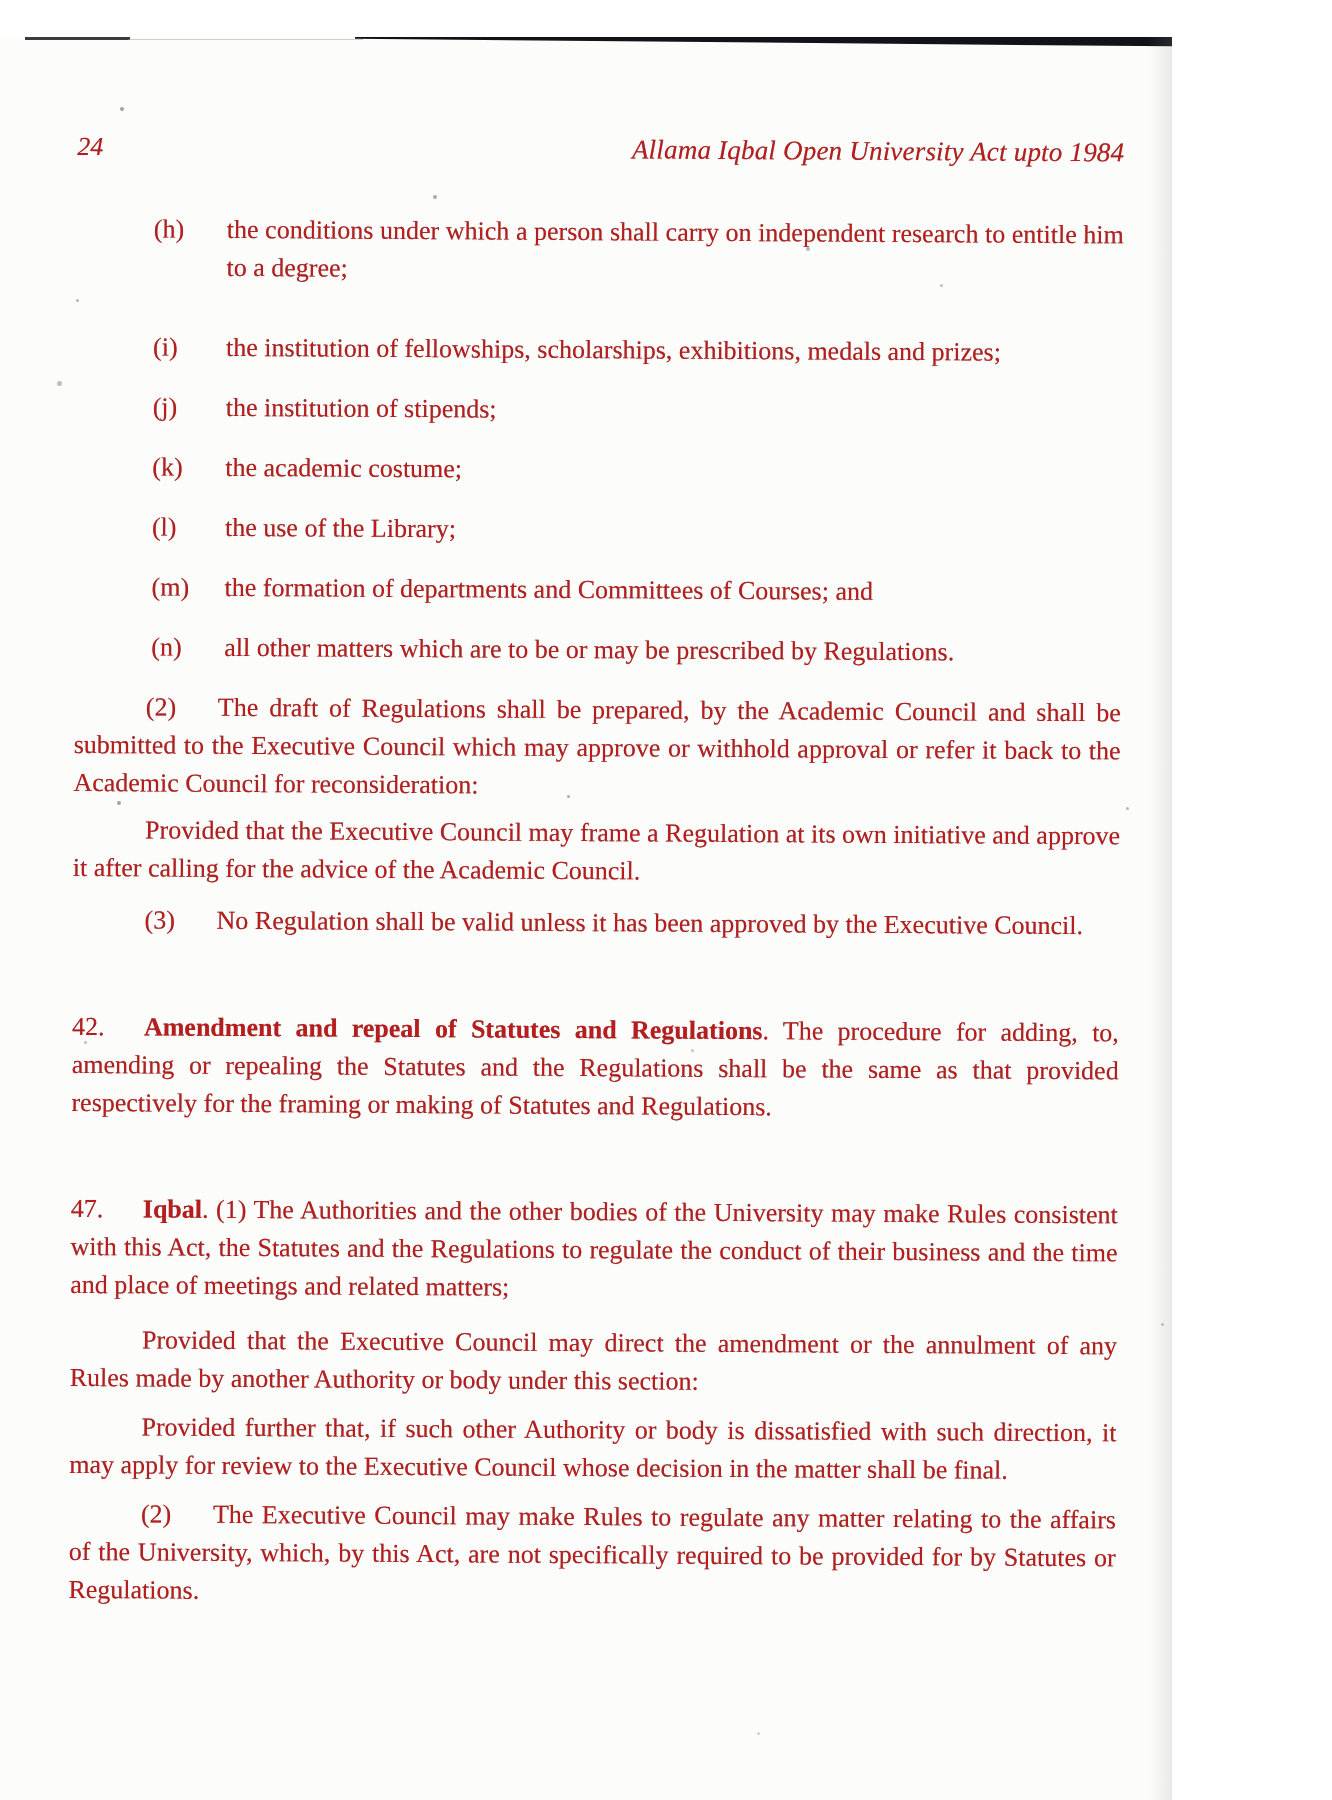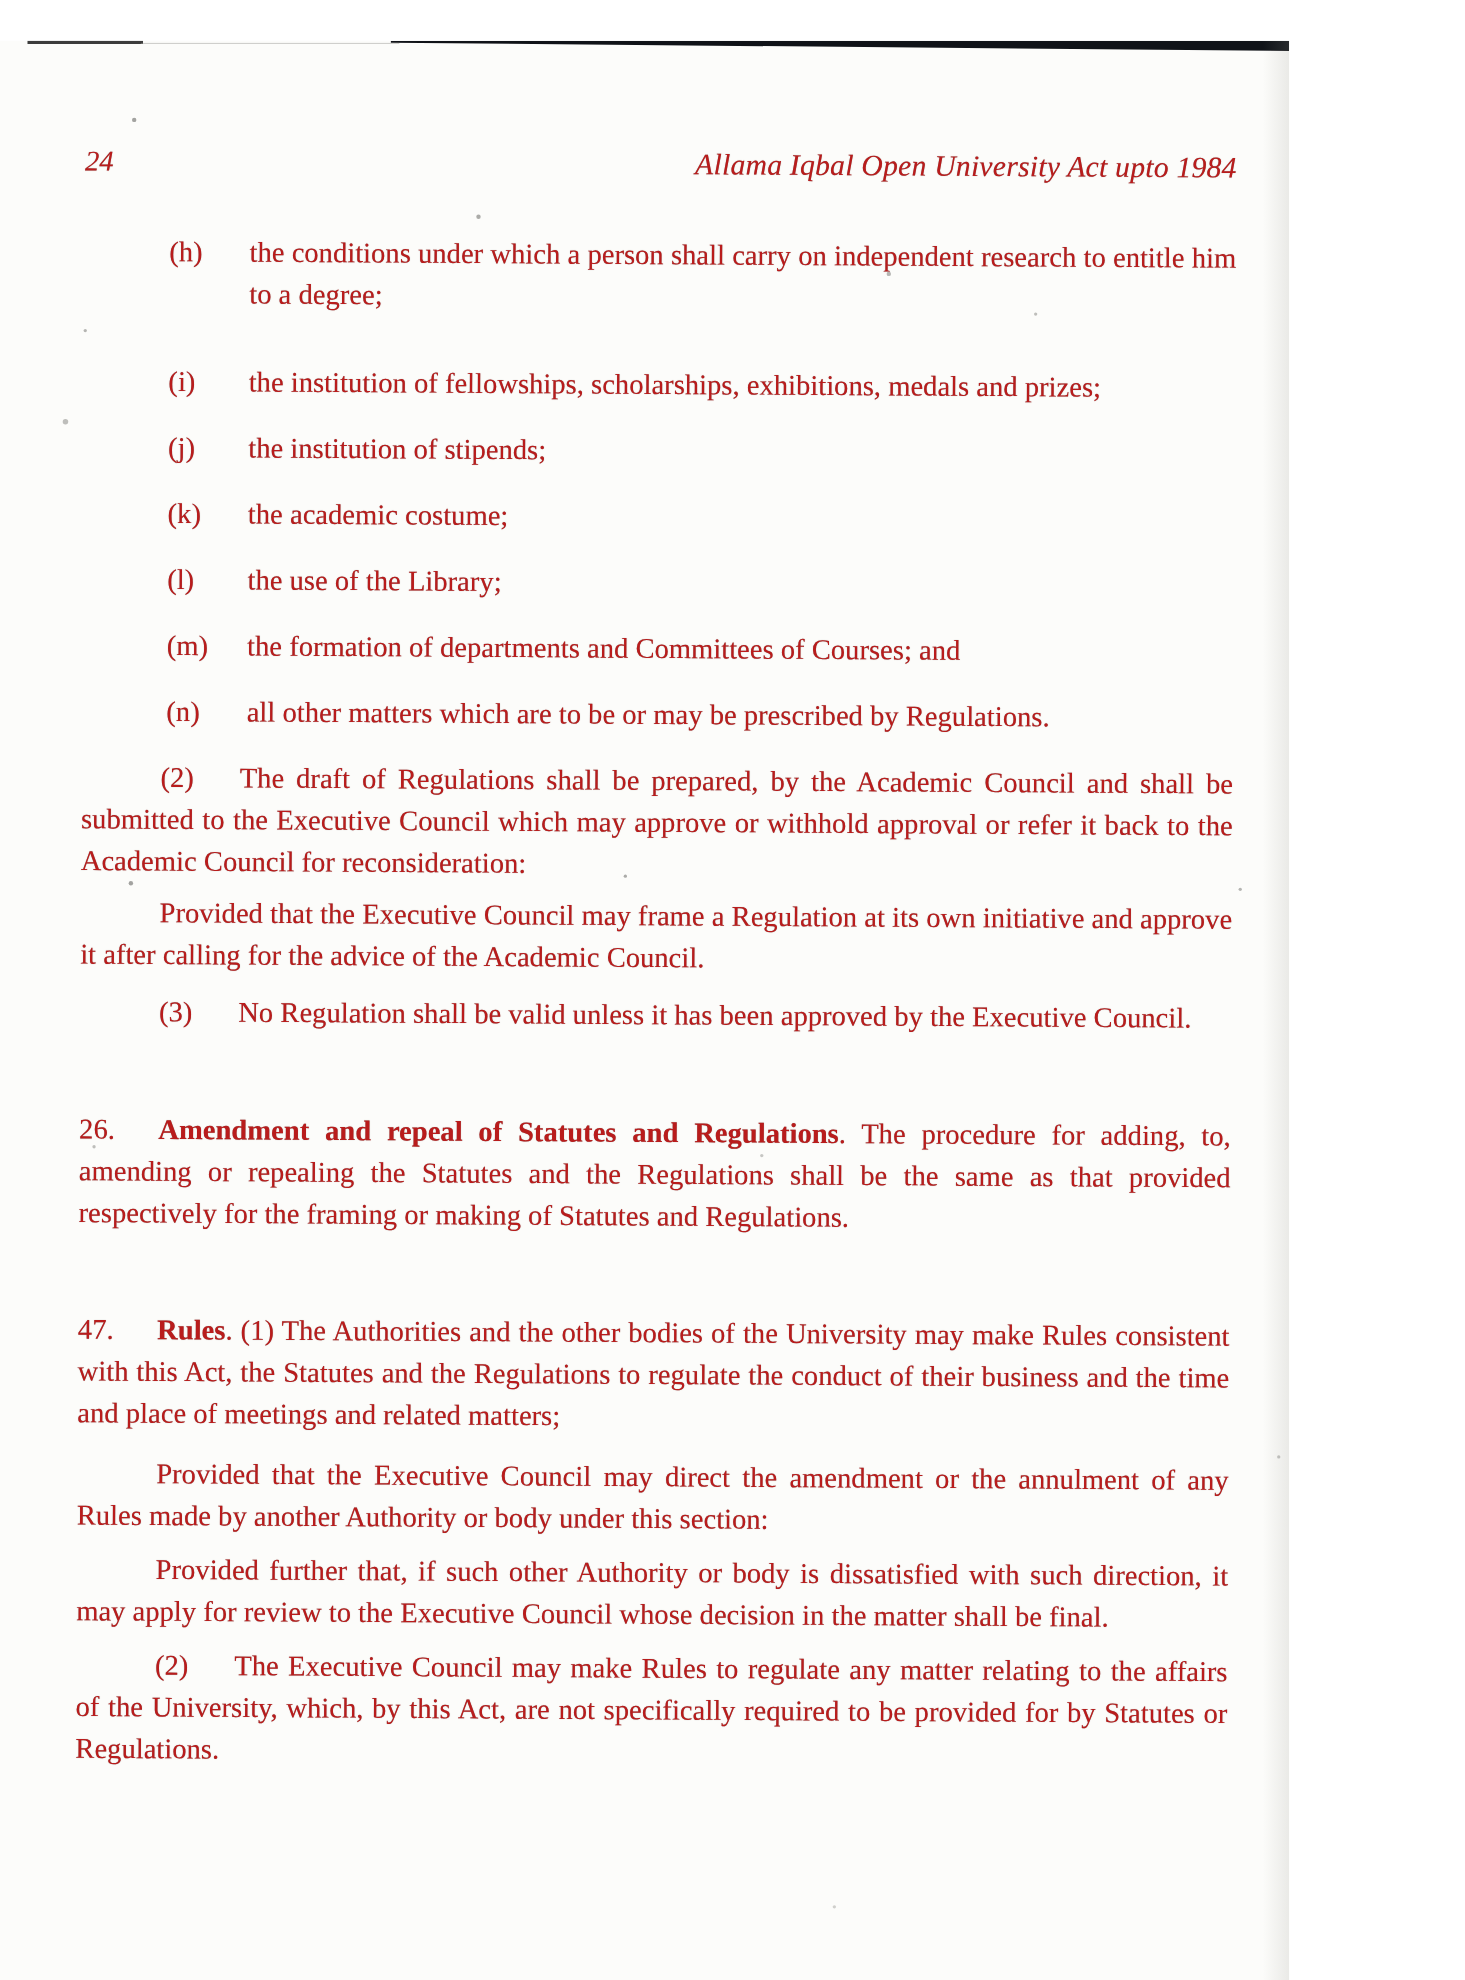--- a/index.html
+++ b/index.html
@@ -163,23 +163,23 @@
         <span class="clause-text">all other matters which are to be or may be prescribed by Regulations.</span>
       </div>
     </div>
 
     <p class="para mt-p2a"><span class="pnum">(2)</span><span>The draft of Regulations shall be prepared, by the Academic Council and shall be submitted to the Executive Council which may approve or withhold approval or refer it back to the Academic Council for reconsideration:</span></p>
 
     <p class="para mt-prov1"><span>Provided that the Executive Council may frame a Regulation at its own initiative and approve it after calling for the advice of the Academic Council.</span></p>
 
     <p class="para mt-p3"><span class="pnum">(3)</span><span>No Regulation shall be valid unless it has been approved by the Executive Council.</span></p>
 
-    <p class="para section-para mt-sec26"><span class="secnum">26.</span><span class="bold">Amendment and repeal of Statutes and Regulations</span><span>. The procedure for adding, to, amending or repealing the Statutes and the Regulations shall be the same as that provided respectively for the framing or making of Statutes and Regulations.</span></p>
+    <p class="para section-para mt-sec26"><span class="secnum">42.</span><span class="bold">Amendment and repeal of Statutes and Regulations</span><span>. The procedure for adding, to, amending or repealing the Statutes and the Regulations shall be the same as that provided respectively for the framing or making of Statutes and Regulations.</span></p>
 
-    <p class="para section-para mt-sec27"><span class="secnum">47.</span><span class="bold">Rules</span><span>. (1) The Authorities and the other bodies of the University may make Rules consistent with this Act, the Statutes and the Regulations to regulate the conduct of their business and the time and place of meetings and related matters;</span></p>
+    <p class="para section-para mt-sec27"><span class="secnum">47.</span><span class="bold">Iqbal</span><span>. (1) The Authorities and the other bodies of the University may make Rules consistent with this Act, the Statutes and the Regulations to regulate the conduct of their business and the time and place of meetings and related matters;</span></p>
 
     <p class="para mt-prov2"><span>Provided that the Executive Council may direct the amendment or the annulment of any Rules made by another Authority or body under this section:</span></p>
 
     <p class="para mt-prov3"><span>Provided further that, if such other Authority or body is dissatisfied with such direction, it may apply for review to the Executive Council whose decision in the matter shall be final.</span></p>
 
     <p class="para mt-p2b"><span class="pnum">(2)</span><span>The Executive Council may make Rules to regulate any matter relating to the affairs of the University, which, by this Act, are not specifically required to be provided for by Statutes or Regulations.</span></p>
 
   </div>
 </div>
 

